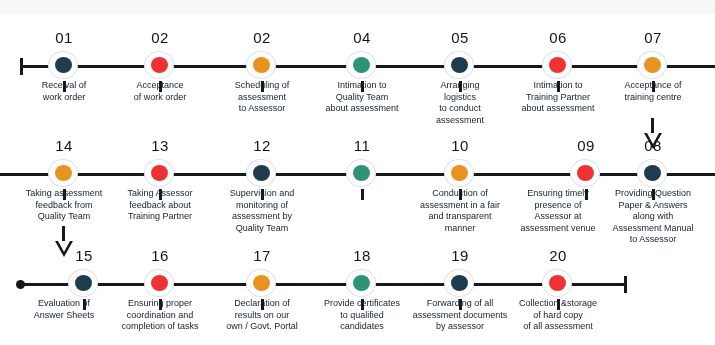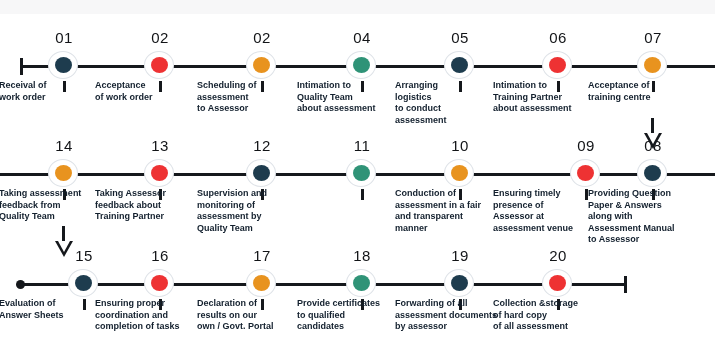--- a/index.html
+++ b/index.html
@@ -66,22 +66,23 @@
     white-space:nowrap;
   }
   .node .stem{
     position:absolute;left:15px;top:30px;
     width:3px;height:11px;background:#15181c;
   }
   .label{
     position:absolute;top:58px;
     width:130px;
     transform:translateX(-65px);
+    text-align:center;
     font-size:9px;
-    font-weight:bold;
+    font-weight:normal;
     line-height:11.5px;
     color:#13202e;
     white-space:pre-line;
   }
   
   .down-arrow{
     position:absolute;width:26px;height:34px;
     transform:translateX(-13px);
   }
   .down-arrow .shaft{

